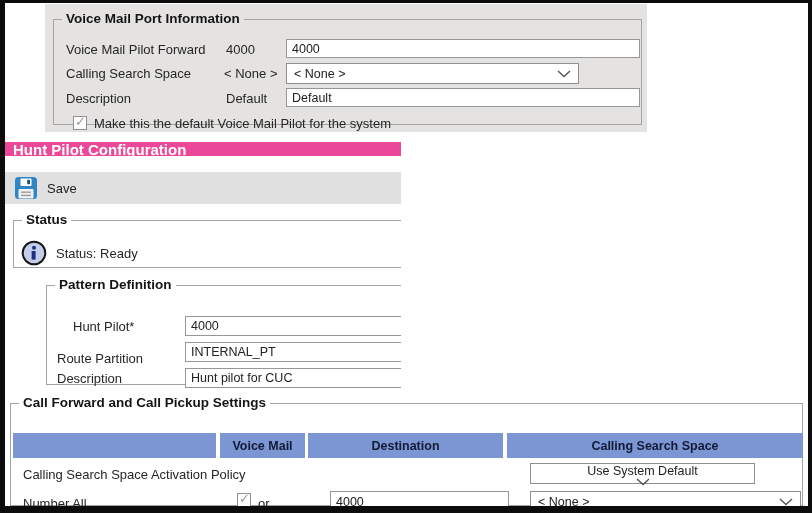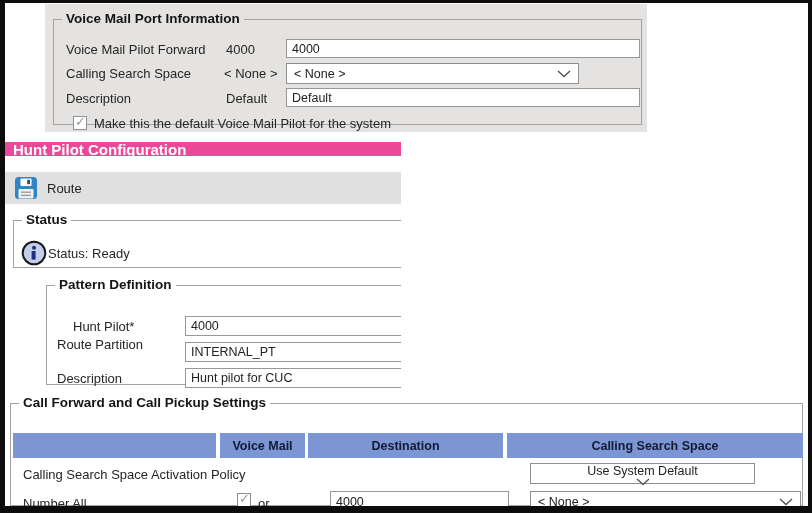--- a/index.html
+++ b/index.html
@@ -58,21 +58,21 @@
   }
   .title-bar span { color:#fff; font-weight:bold; font-size:15px; }
   .toolbar {
     position:absolute; left:0; top:30px; width:396px; height:32px; background:#E0E0E0;
     display:flex; align-items:center; padding-left:9px;
   }
   .save-btn { display:flex; align-items:center; gap:9px; cursor:pointer; }
   .save-btn span { font-size:13px; color:#222; }
 
   .status-fs { left:8px; top:71px; width:430px; height:55px; }
-  .status-row { position:absolute; left:7px; top:13px; display:flex; align-items:center; gap:1px; }
+  .status-row { position:absolute; left:7px; top:13px; display:flex; align-items:center; gap:9px; }
   .status-row span { font-size:13px; color:#262626; }
 
   .pattern-fs { left:5px; top:136px; width:430px; height:107px;margin-left:36px; }
 
   
   .cf-fs { left:5px; top:393px; width:793px; height:110px; border-bottom:none; }
   .th {
     position:absolute; top:23px; height:25px; background:#7C95D3;
     display:flex; align-items:center; justify-content:center;
     font-size:12.5px; font-weight:bold; color:#121A36;
@@ -118,21 +118,21 @@
     <div class="toolbar">
       <div class="save-btn">
         <svg width="24" height="24" viewBox="0 0 24 24">
           <rect x="1" y="1" width="22" height="22" rx="3.5" fill="#2E86C4"></rect>
           <rect x="6.5" y="2.5" width="11" height="7.5" rx="1" fill="#ffffff"></rect>
           <rect x="13.2" y="3.8" width="2.8" height="4.4" fill="#19537e"></rect>
           <rect x="4.5" y="13" width="15" height="9.5" rx="1" fill="#f1f1f1"></rect>
           <line x1="7" y1="16.2" x2="17" y2="16.2" stroke="#9c9c9c" stroke-width="1.4"></line>
           <line x1="7" y1="19.4" x2="17" y2="19.4" stroke="#9c9c9c" stroke-width="1.4"></line>
         </svg>
-        <span>Route</span>
+        <span>Save</span>
       </div>
     </div>
 
     <fieldset class="fs status-fs">
       <legend>Status</legend>
       <div class="status-row">
         <svg width="26" height="26" viewBox="0 0 26 26">
           <circle cx="13" cy="13" r="11.3" fill="#C4CEEA" stroke="#161616" stroke-width="2"></circle>
           <circle cx="13" cy="7.8" r="2" fill="#1d2f80"></circle>
           <path d="M10.6 11 h4 v8.6 h-4 z" fill="#1d2f80"></path>
@@ -140,21 +140,21 @@
         <span>Status: Ready</span>
       </div>
     </fieldset>
 
     <fieldset class="fs pattern-fs">
       <legend>Pattern Definition</legend>
 
       <div class="lbl" style="left:26px; top:27px;">Hunt Pilot*</div>
       <input class="tinput" style="left: 138px; top: 24px; width: 282px;" value="4000">
 
-      <div class="lbl" style="left:10px; top:45px;">Route Partition</div>
+      <div class="lbl" style="left:10px; top:59px;">Route Partition</div>
       <input class="tinput" style="left: 138px; top: 50px; width: 282px;" value="INTERNAL_PT">
 
       <div class="lbl" style="left:10px; top:79px;">Description</div>
       <input class="tinput" style="left: 138px; top: 76px; width: 282px;" value="Hunt pilot for CUC">
     </fieldset>
   </div>
 
   <fieldset class="fs cf-fs">
     <legend>Call Forward and Call Pickup Settings</legend>
 

